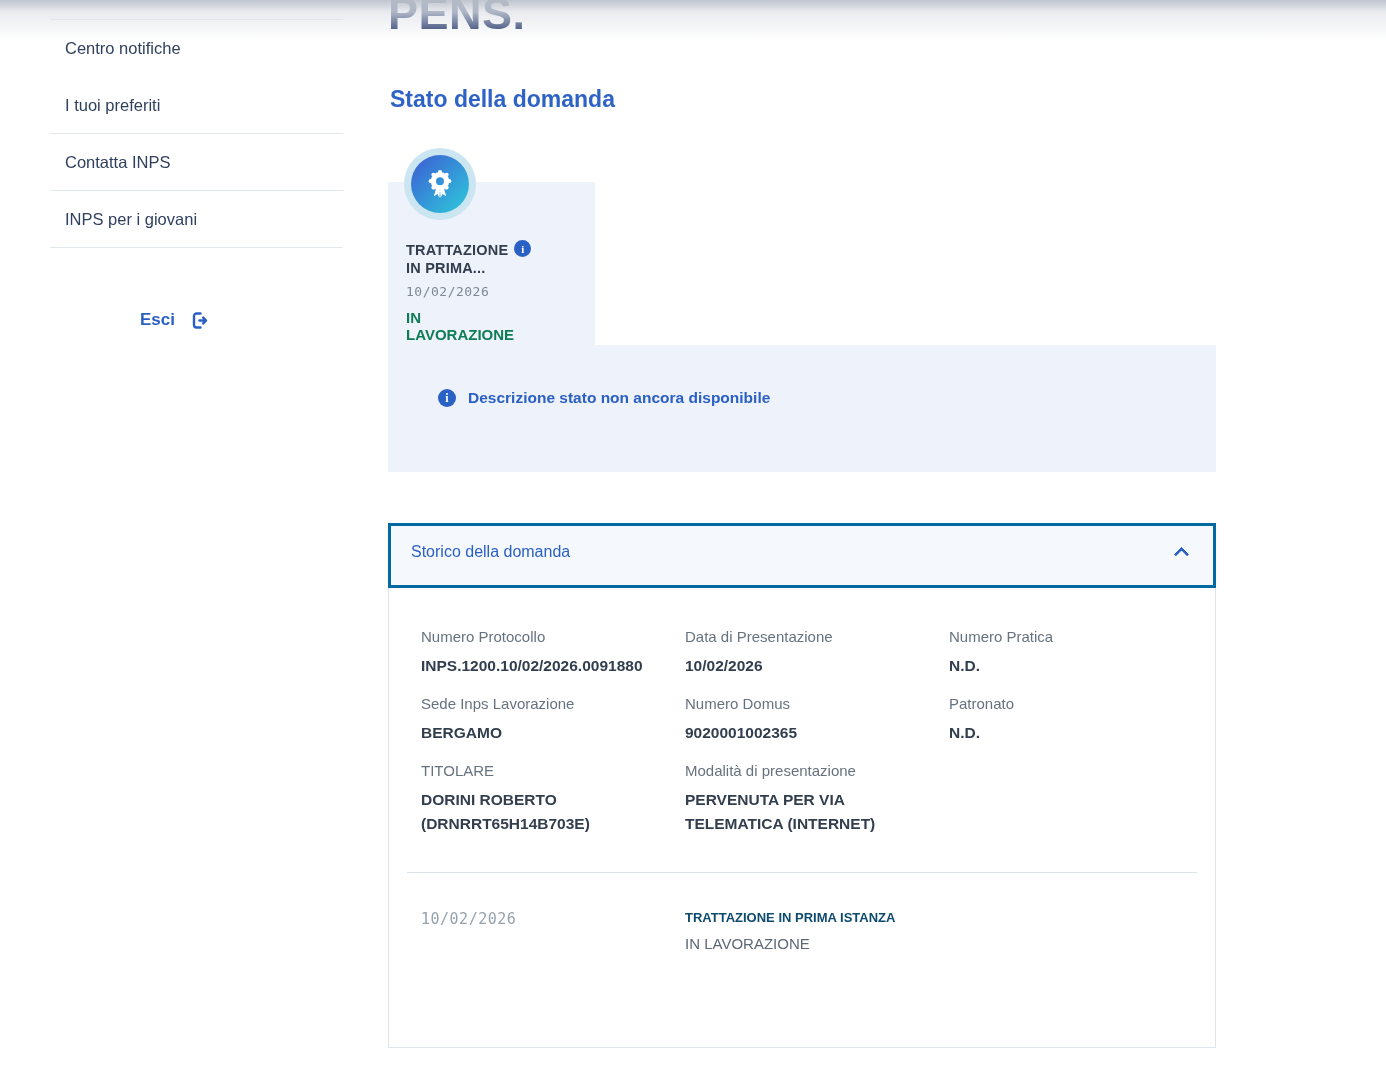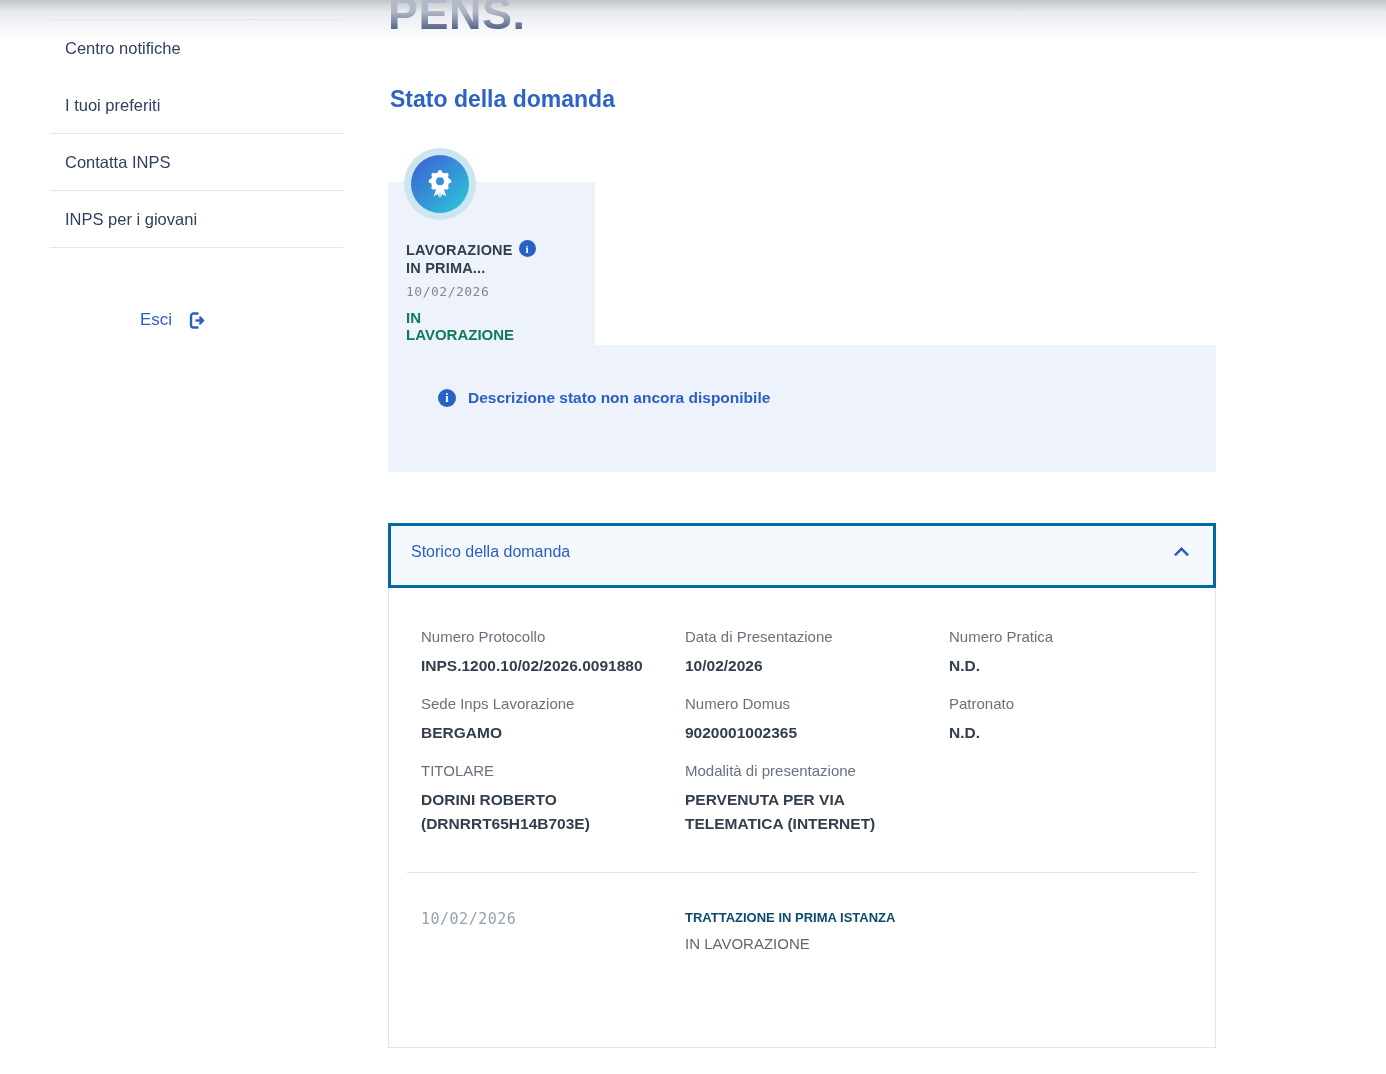--- a/index.html
+++ b/index.html
@@ -13,21 +13,21 @@
 
   
   .sidebar { position: absolute; left: 0; top: 0; width: 390px; }
   .nav { list-style: none; margin: 19px 0 0 50px; width: 293px; border-top: 1px solid #e3e8ee; }
   .nav-item { height: 57px; display: flex; align-items: center; padding-left: 15px;
     font-size: 16.5px; color: #30405e; cursor: pointer; }
   .nav-item.b { border-bottom: 1px solid #e3e8ee; }
   .nav-item.active { background: #d8e2f2; border-left: 5px solid #16397f; padding-left: 10px;
     color: #1b3f8f; font-weight: 700; }
   .logout-row { margin: 62px 0 0 140px; display: flex; align-items: center; gap: 15px; cursor: pointer; }
-  .logout-label { color: #2a5fc4; font-weight: 400; font-size: 17px; }
+  .logout-label { color: #2a5fc4; font-weight: 700; font-size: 17px; }
   .logout-icon svg { display: block; }
 
   
   .main { position: absolute; left: 388px; top: 0; width: 832px; }
   .page-title { margin-top: -12px; font-size: 45px; font-weight: 700; color: #1b2f63; letter-spacing: 0.5px; }
   .section-title { margin: 46px 0 0 2px; font-size: 23px; font-weight: 700; color: #2e63c6; }
 
   
   .status-strip { margin-top: 69px; }
   .status-tab { position: relative; width: 207px; height: 163px; background: #eef2fa; cursor: pointer; }
@@ -132,21 +132,21 @@
                 <circle cx="7.4" cy="14.5" r="1.5"></circle>
               <circle cx="5.5" cy="10" r="1.5"></circle>
                 <circle cx="7.4" cy="5.5" r="1.5"></circle>
               <path fill-rule="evenodd" d="M12 3.5 A6.5 6.5 0 1 0 12 16.5 A6.5 6.5 0 1 0 12 3.5 Z M12 7.2 A2.8 2.8 0 1 1 12 12.8 A2.8 2.8 0 1 1 12 7.2 Z"></path>
             </g>
           </svg>
         </div>
       </div>
       <div class="tab-body">
         <div class="tab-title">
-          <span>LAVORAZIONE</span><span class="info-dot">i</span><br>
+          <span>TRATTAZIONE</span><span class="info-dot">i</span><br>
           <span>IN PRIMA...</span>
         </div>
         <div class="tab-date">10/02/2026</div>
         <div class="tab-status">IN LAVORAZIONE</div>
       </div>
     </div>
   </div>
 
   <div class="note-panel">
     <div class="note-head">

